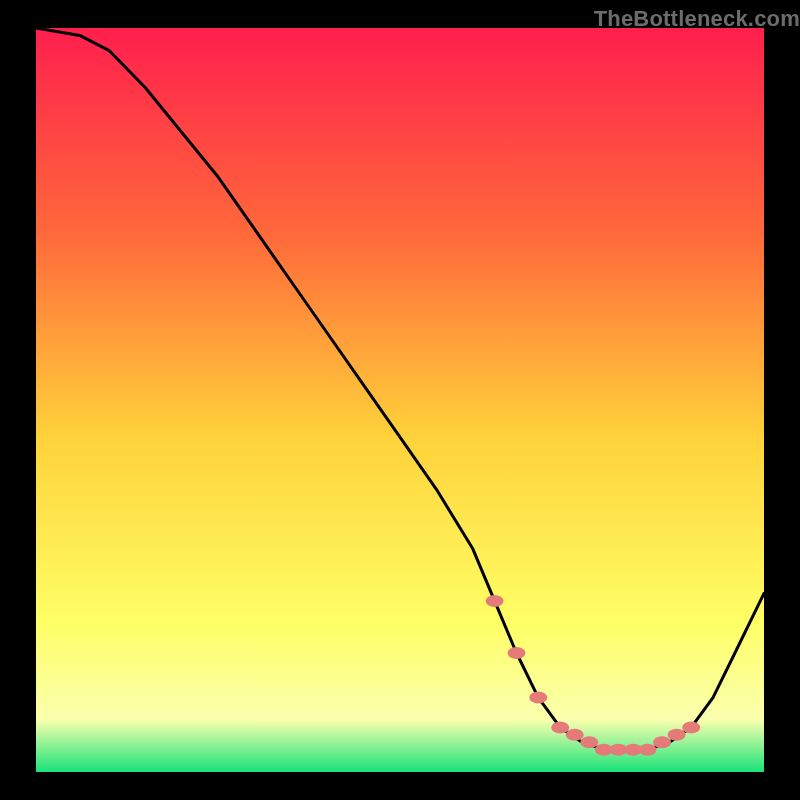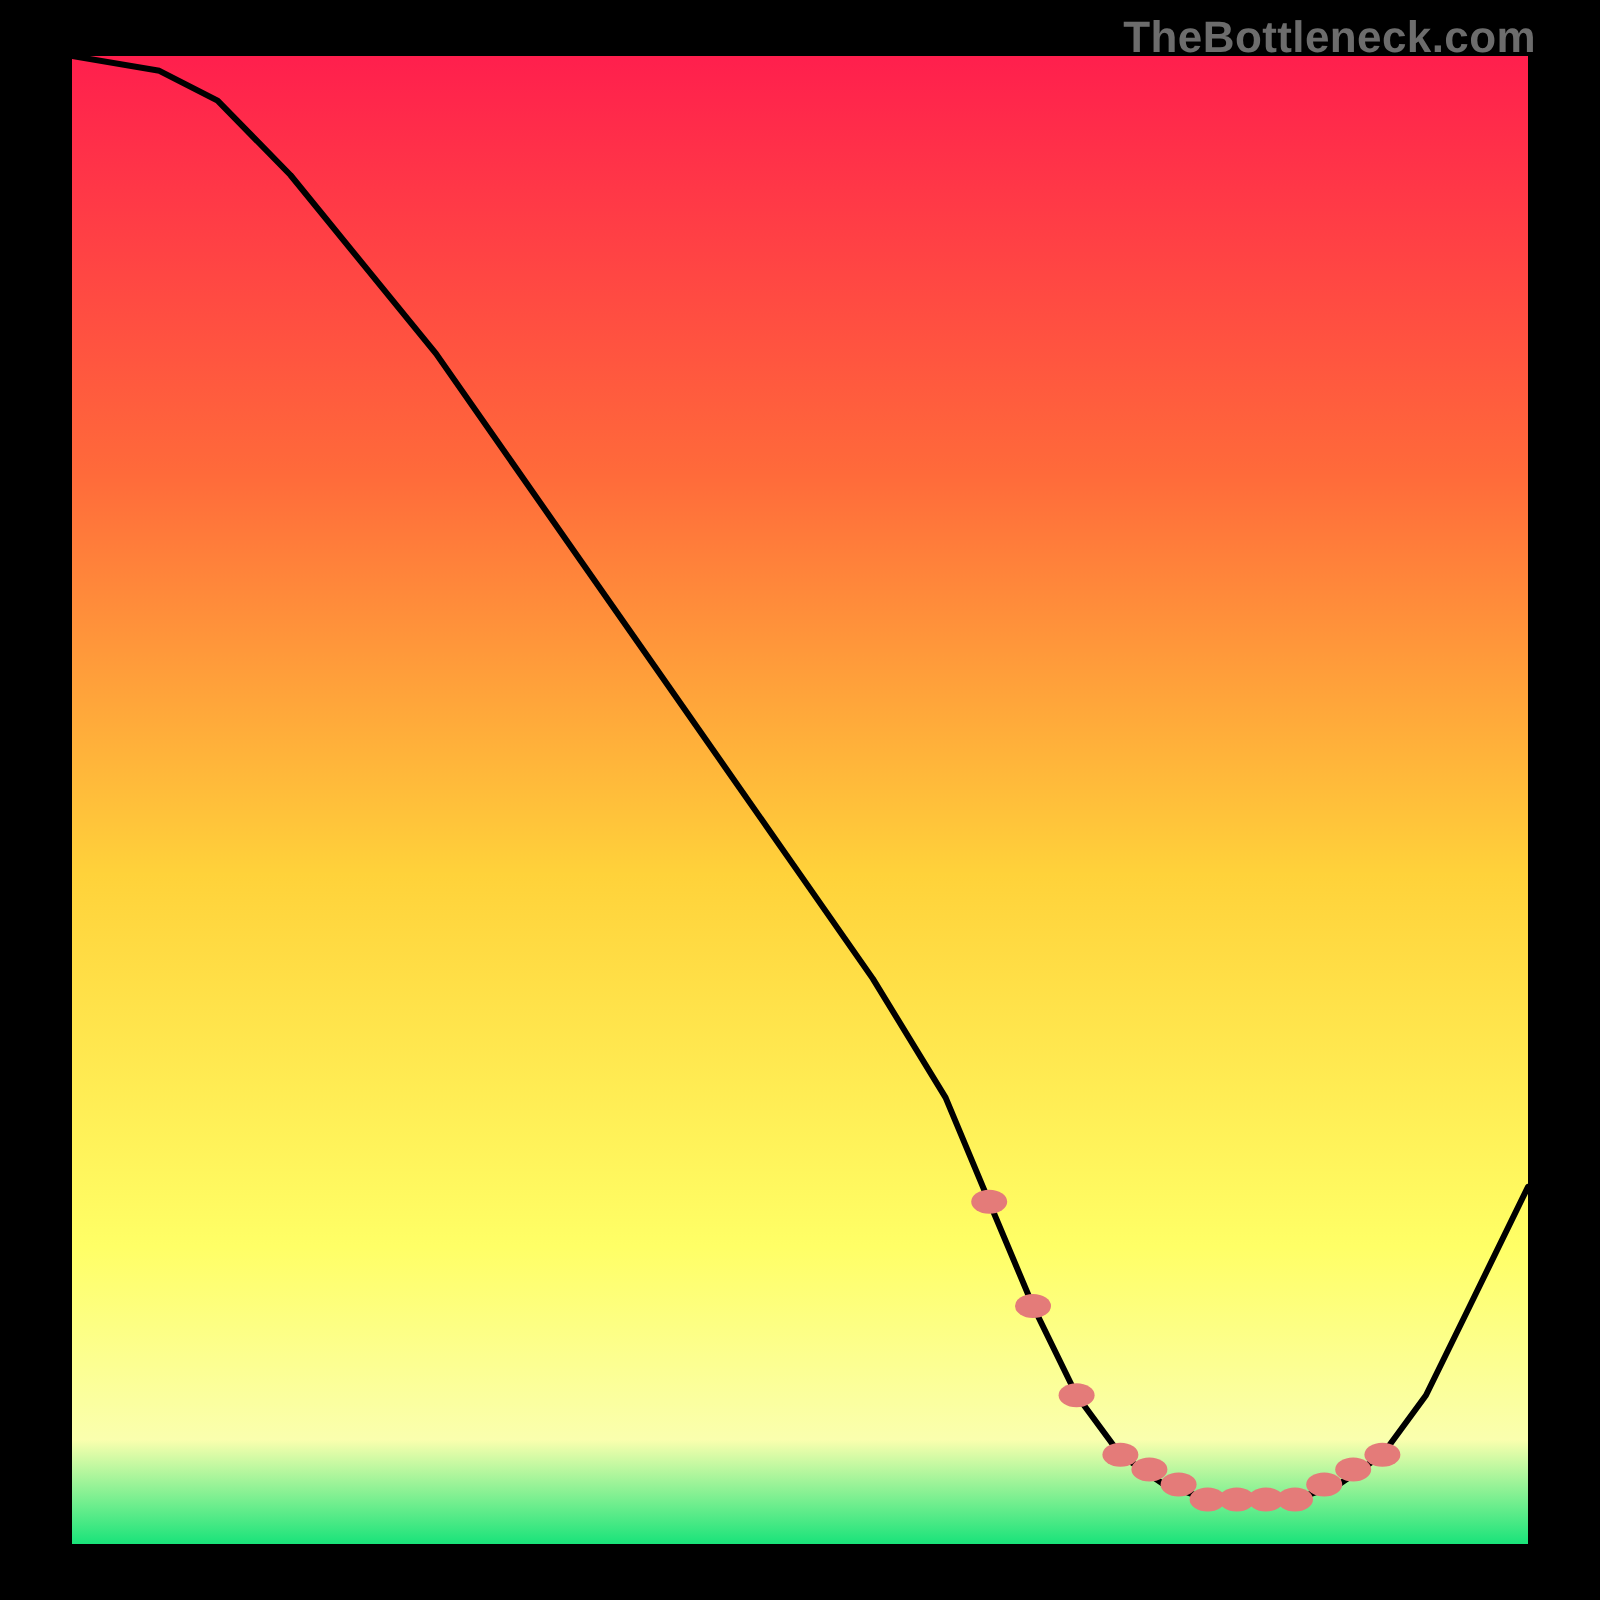--- a/index.html
+++ b/index.html
@@ -12,21 +12,21 @@
     overflow: hidden;
   }
   .stage {
     position: relative;
     width: 800px;
     height: 800px;
   }
   .watermark {
     position: absolute;
     top: 6px;
-    right: 32px;
+    right: 0;
     font-size: 22px;
     font-weight: 600;
     color: #6c6c6c;
     letter-spacing: 0.2px;
   }
   .plot {
     position: absolute;
     left: 36px;
     top: 28px;
     width: 728px;

